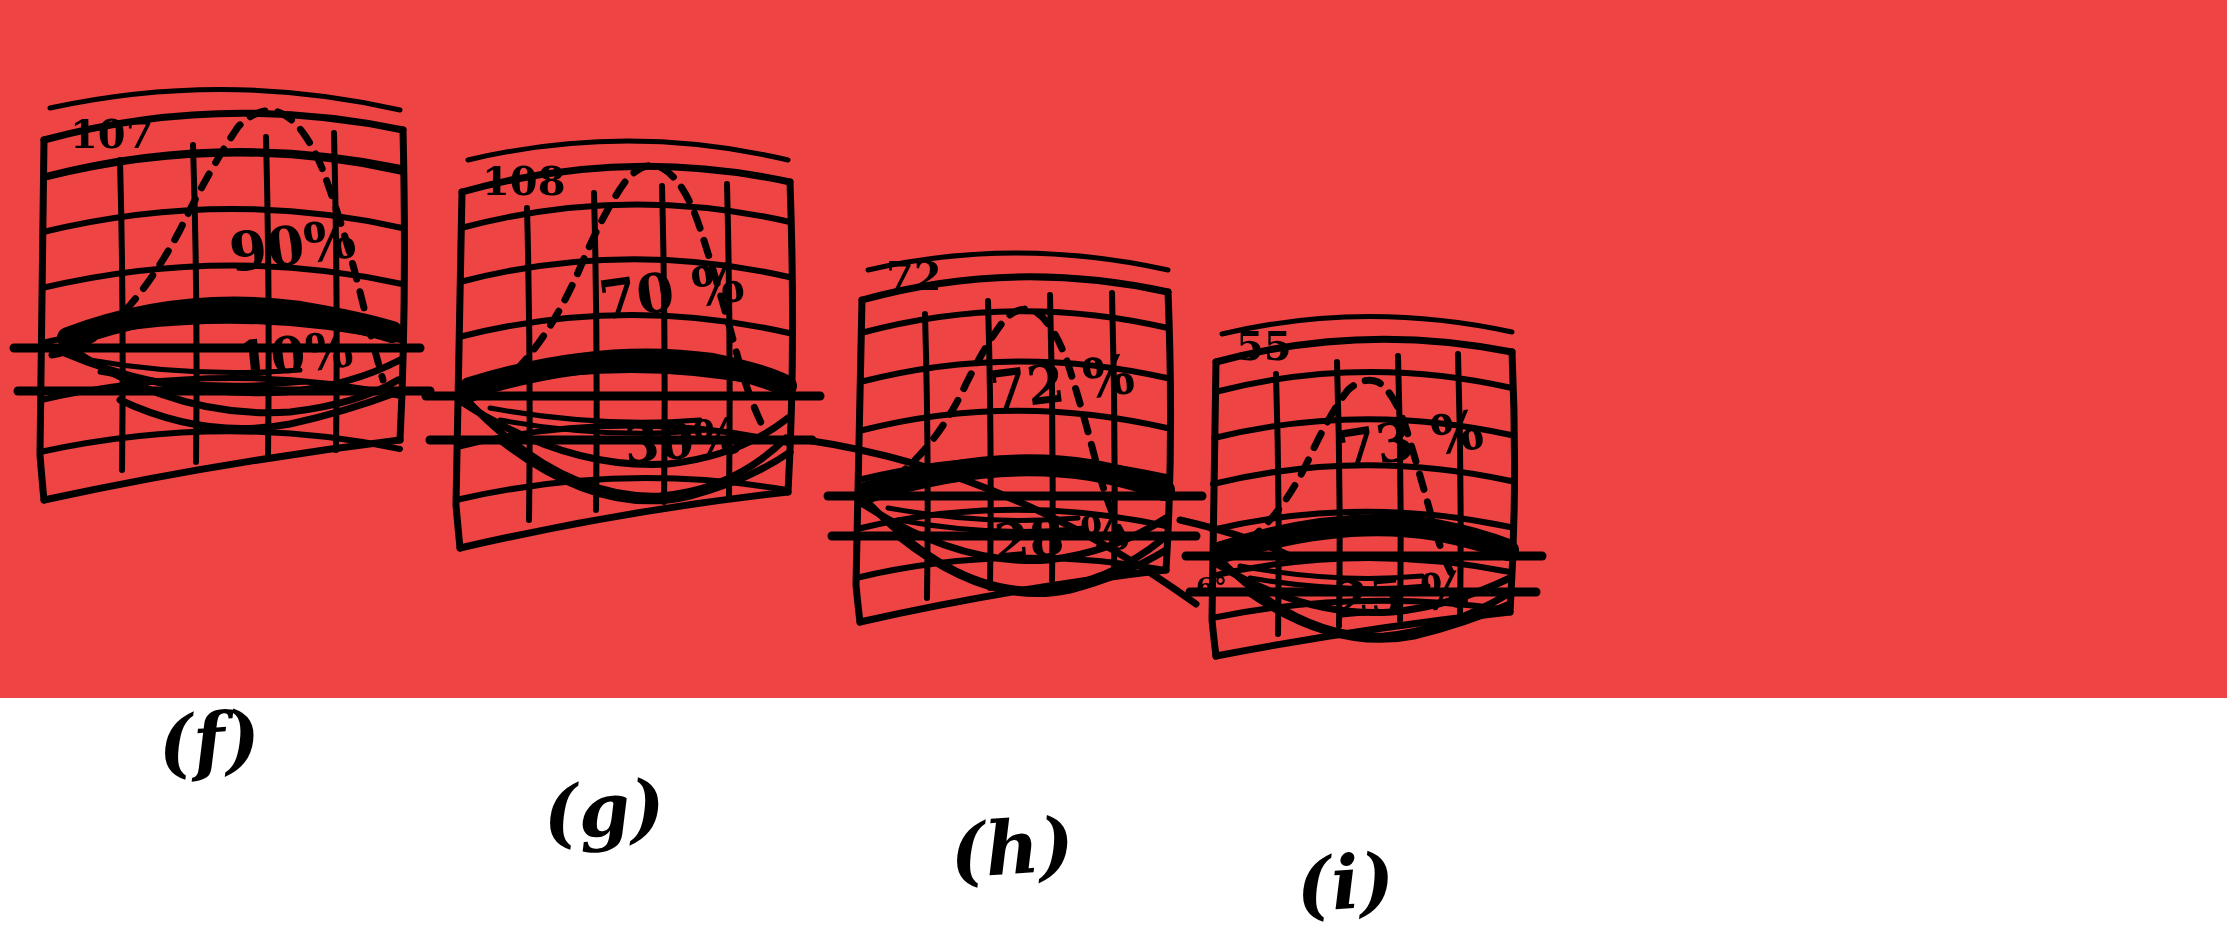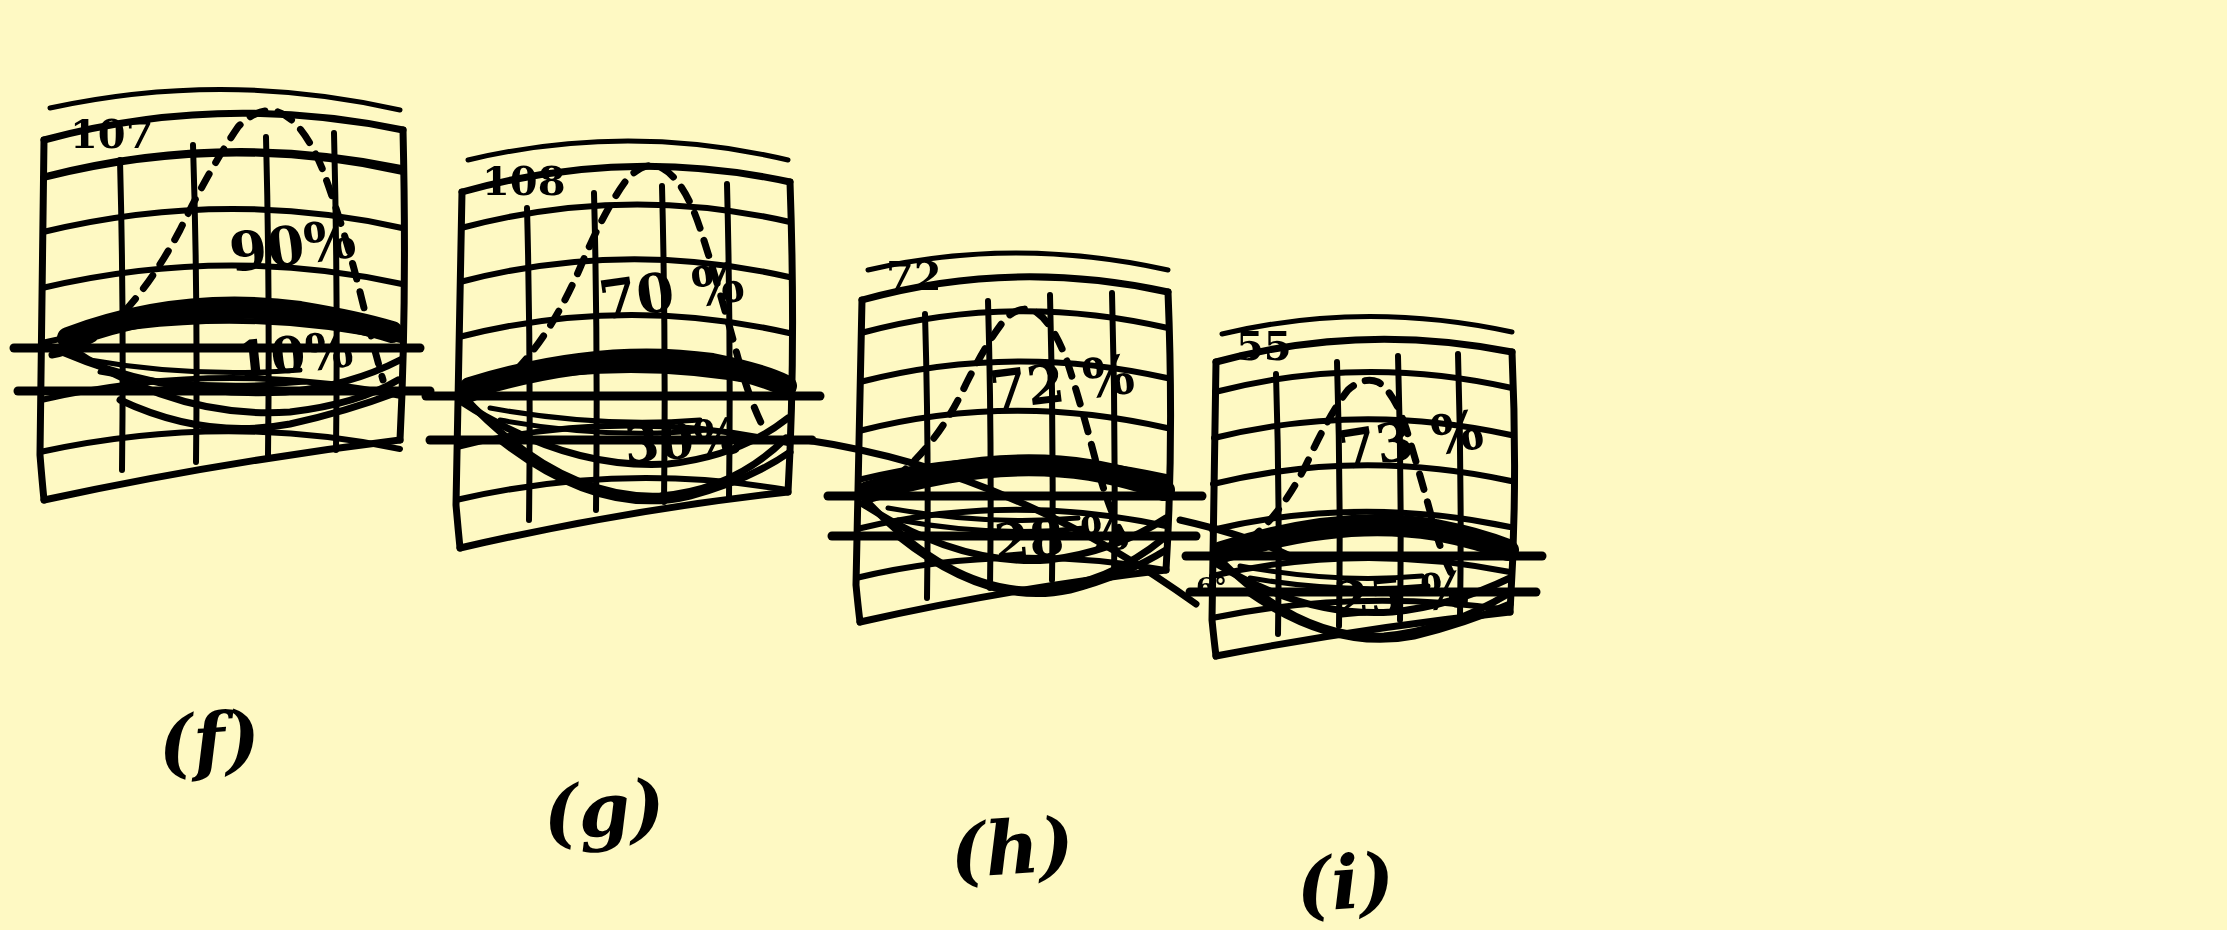--- a/index.html
+++ b/index.html
@@ -5,22 +5,22 @@
 <style>
   html,body{margin:0;padding:0;background:#ffffff;}
   body{
     width:2227px;height:930px;
     font-family:"Liberation Serif",serif;
     color:#000000;
     overflow:hidden;
     position:relative;
   }
   #sheet{
-    position:absolute;left:0;top:0;width:2227px;height:930px;
-    background:#fef9c3;
+    position:absolute;left:0;top:0;width:2227px;height:698px;
+    background:#ef4444;
   }
   svg.figure{position:absolute;left:0;top:0;width:2227px;height:930px;}
 
   
   .ink{fill:none;stroke:#000000;stroke-linecap:round;stroke-linejoin:round;}
   .frame{stroke-width:7;}
   .gridline{stroke-width:6;}
   .gridline-v{stroke-width:6;}
   .bell-dash{stroke-width:7;stroke-dasharray:16 13;}
   .baseline{stroke-width:9;}

